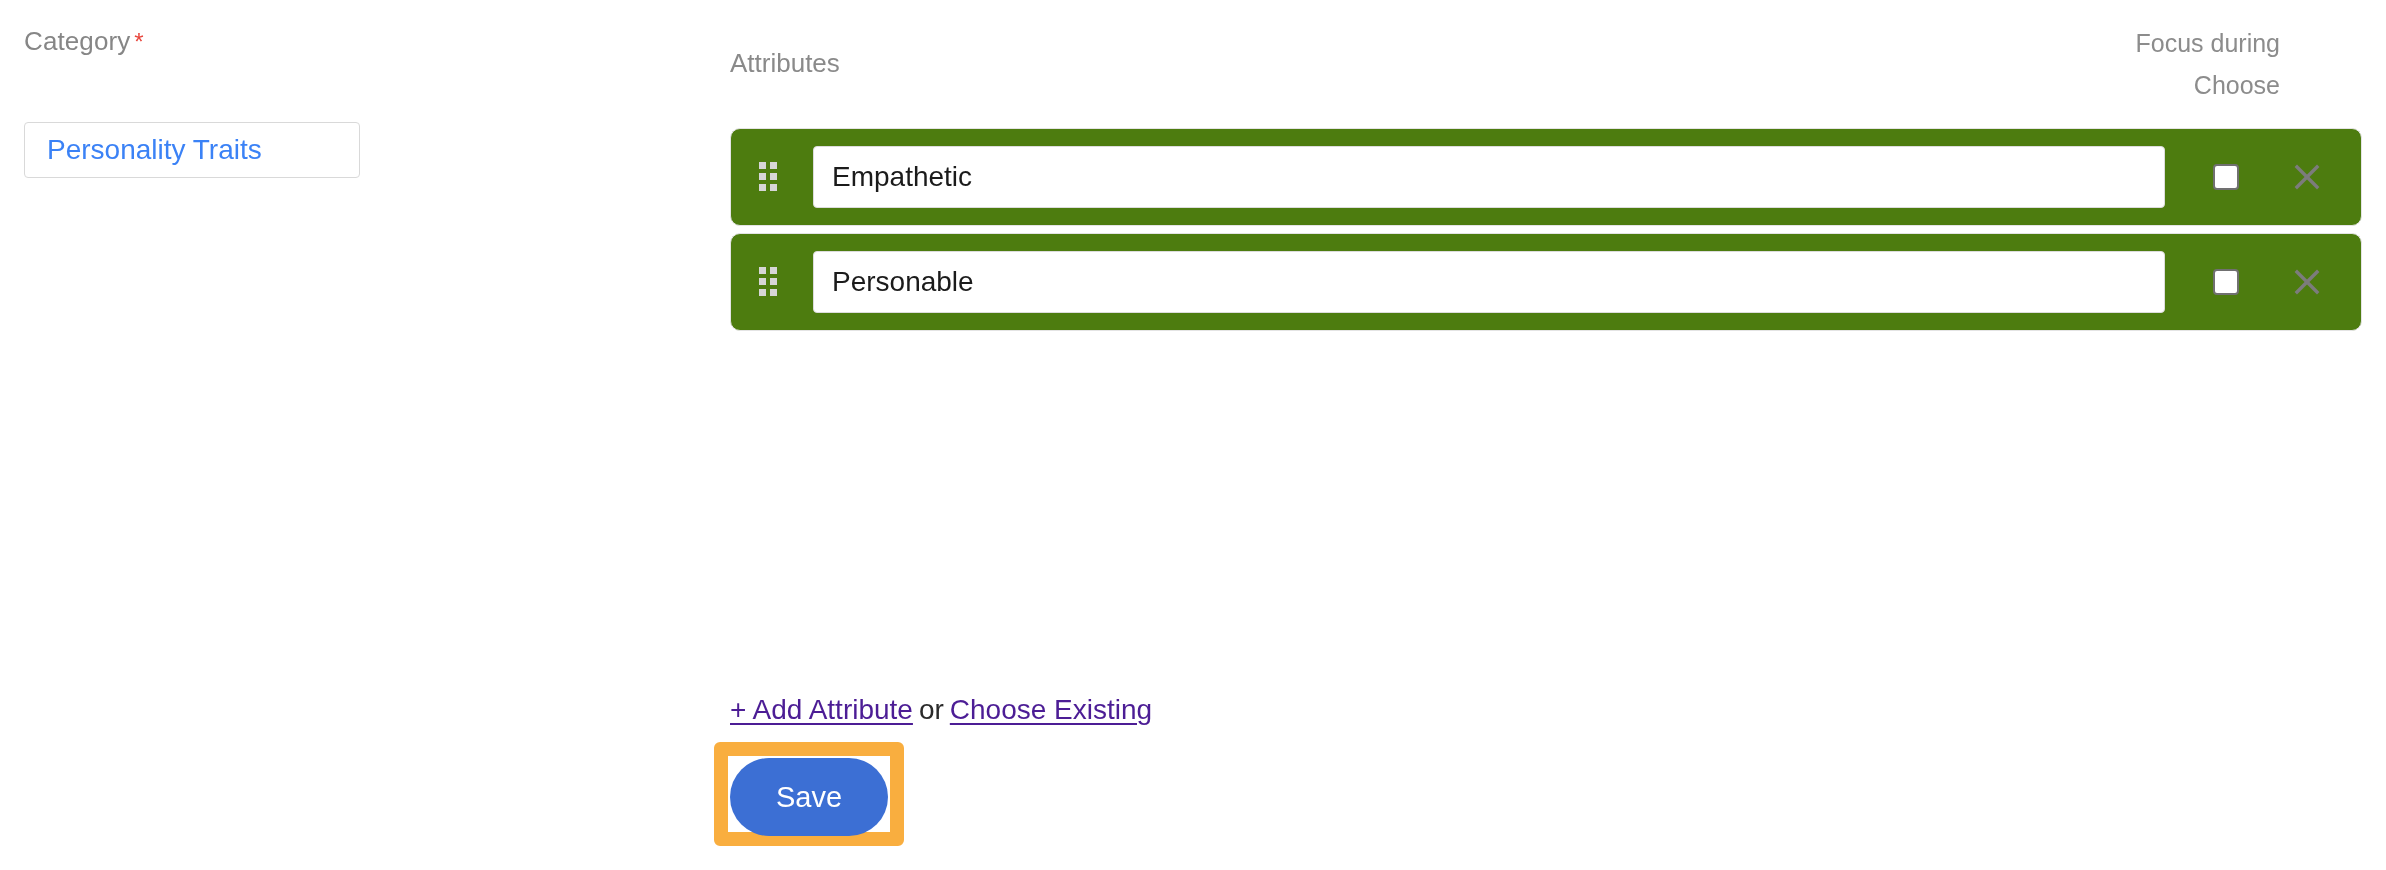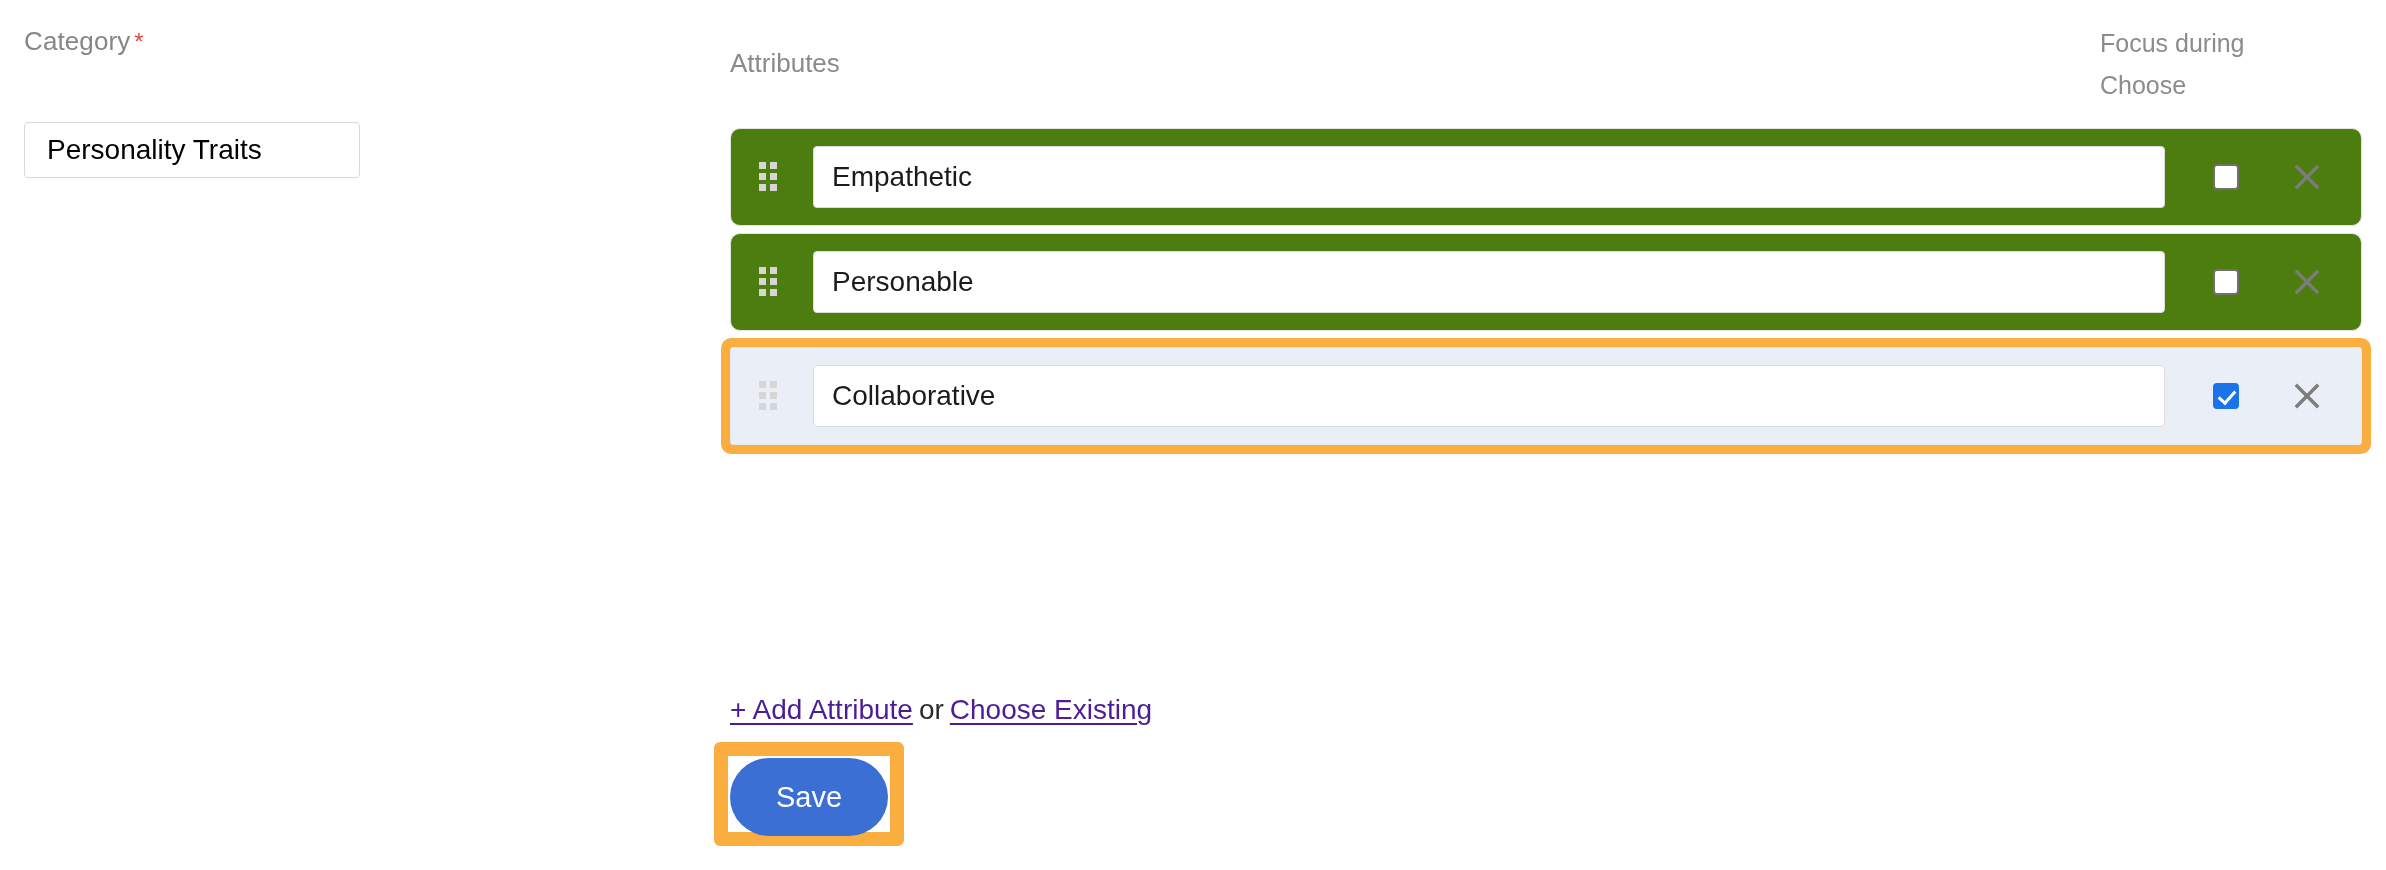--- a/index.html
+++ b/index.html
@@ -43,21 +43,21 @@
     left: 24px;
     top: 122px;
     width: 336px;
     height: 56px;
     box-sizing: border-box;
     border: 1px solid #d9d9d9;
     border-radius: 4px;
     background: #ffffff;
     font-family: "Liberation Sans", sans-serif;
     font-size: 28px;
-    color: #000000;
+    color: #3b82f6;
     padding: 0 22px;
     outline: none;
   }
 
   
   #attributes-col {
     position: absolute;
     left: 0px;
     top: 0px;
     width: 2386px;
@@ -70,21 +70,21 @@
     top: 48px;
     font-size: 26px;
     color: #8a8a8a;
     white-space: nowrap;
   }
   #focus-heading {
     position: absolute;
     left: 2100px;
     top: 22px;
     width: 180px;
-    text-align: left;
+    text-align: right;
     font-size: 25px;
     line-height: 42px;
     color: #8c8c8c;
   }
 
   
   #rows {
     position: absolute;
     left: 730px;
     top: 128px;
@@ -297,40 +297,20 @@
           <input type="text" class="attr-input" value="Personable" style="">
           <div class="focus-checkbox"></div>
           <button class="remove-btn">
             <svg width="40" height="40" viewBox="0 0 40 40">
               <line x1="10" y1="10" x2="30" y2="30" stroke="#7c7c7c" stroke-width="3.4" stroke-linecap="square"></line>
               <line x1="30" y1="10" x2="10" y2="30" stroke="#7c7c7c" stroke-width="3.4" stroke-linecap="square"></line>
             </svg>
           </button>
         </div>
       </div>
-      <div class="row-wrap highlighted">
-        <div class="row">
-          <div class="drag-handle">
-            <i></i>
-            <i></i>
-            <i></i>
-            <i></i>
-            <i></i>
-            <i></i>
-          </div>
-          <input type="text" class="attr-input" value="Collaborative" style="">
-          <div class="focus-checkbox checked"></div>
-          <button class="remove-btn">
-            <svg width="40" height="40" viewBox="0 0 40 40">
-              <line x1="10" y1="10" x2="30" y2="30" stroke="#7c7c7c" stroke-width="3.4" stroke-linecap="square"></line>
-              <line x1="30" y1="10" x2="10" y2="30" stroke="#7c7c7c" stroke-width="3.4" stroke-linecap="square"></line>
-            </svg>
-          </button>
-        </div>
-      </div>
     </div>
 
   <div id="links">
     <a href="#">+ Add Attribute</a><span class="or-text">or</span><a href="#">Choose Existing</a>
   </div>
 
   <div id="save-highlight"></div>
   <button id="save-button">Save</button>
 </div>
 

